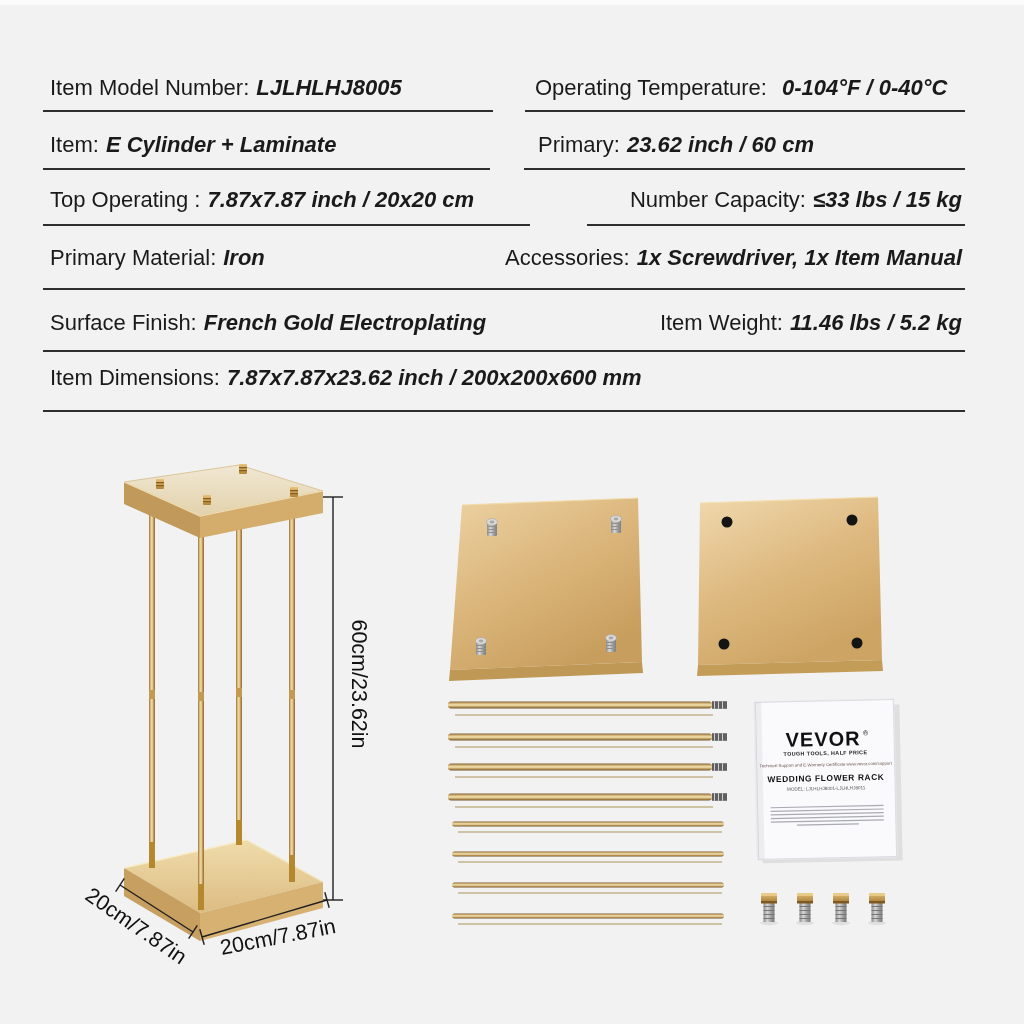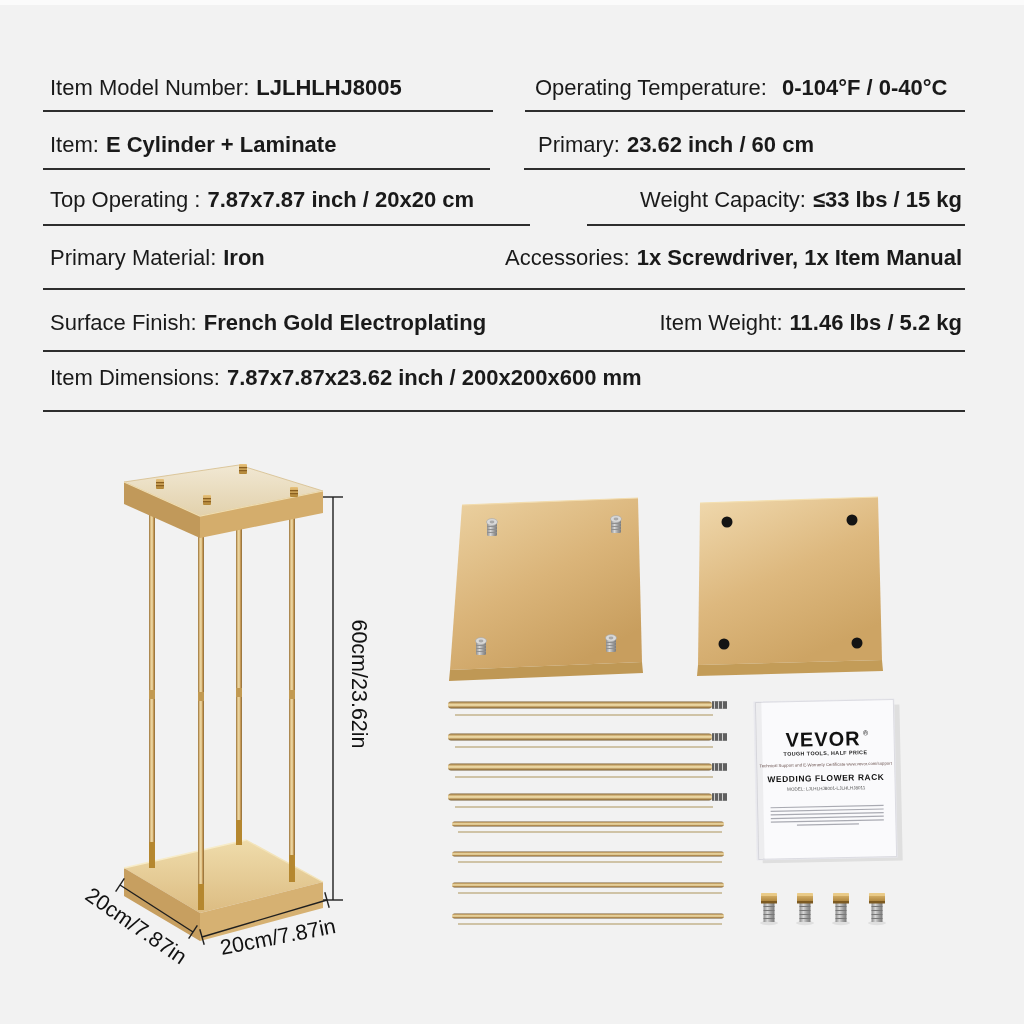--- a/index.html
+++ b/index.html
@@ -1,21 +1,21 @@
 <!DOCTYPE html>
 <html><head>
 <meta charset="utf-8">
 <style>
   html,body{margin:0;padding:0;}
   body{width:1024px;height:1024px;position:relative;background:#f2f2f2;
        font-family:"Liberation Sans",sans-serif;color:#1a1a1a;overflow:hidden;}
   .top-strip{position:absolute;left:0;top:0;width:1024px;height:5px;background:#fbfbfb;}
   .spec-row{position:absolute;font-size:22px;line-height:28px;white-space:nowrap;z-index:2;}
   .spec-row .lbl{font-weight:400;}
-  .spec-row .val{font-weight:700;margin-left:7px;}
+  .spec-row .val{font-weight:700;margin-left:7px;font-style:italic;}
   .spec-row .val.gap-lg{margin-left:15px;text-align:center;}
   .divider{position:absolute;height:2px;background:#2e2e2e;z-index:2;}
   svg{position:absolute;left:0;top:0;z-index:1;}
   svg text{font-family:"Liberation Sans",sans-serif;}
 </style>
 </head>
 <body>
 
 <div class="top-strip"></div>
 
@@ -30,21 +30,21 @@
   <span class="lbl">Item:</span><span class="val">E Cylinder + Laminate</span>
 </div>
 <div class="spec-row" style="left:538px;top:131px">
   <span class="lbl">Primary:</span><span class="val">23.62 inch / 60 cm</span>
 </div>
 
 <div class="spec-row" style="left:50px;top:186px">
   <span class="lbl">Top Operating :</span><span class="val">7.87x7.87 inch / 20x20 cm</span>
 </div>
 <div class="spec-row" style="right:62px;top:186px">
-  <span class="lbl">Weight Capacity:</span><span class="val">≤33 lbs / 15 kg</span>
+  <span class="lbl">Number Capacity:</span><span class="val">≤33 lbs / 15 kg</span>
 </div>
 
 <div class="spec-row" style="left:50px;top:244px">
   <span class="lbl">Primary Material:</span><span class="val">Iron</span>
 </div>
 <div class="spec-row" style="right:62px;top:244px">
   <span class="lbl">Accessories:</span><span class="val">1x Screwdriver, 1x Item Manual</span>
 </div>
 
 <div class="spec-row" style="left:50px;top:309px">

